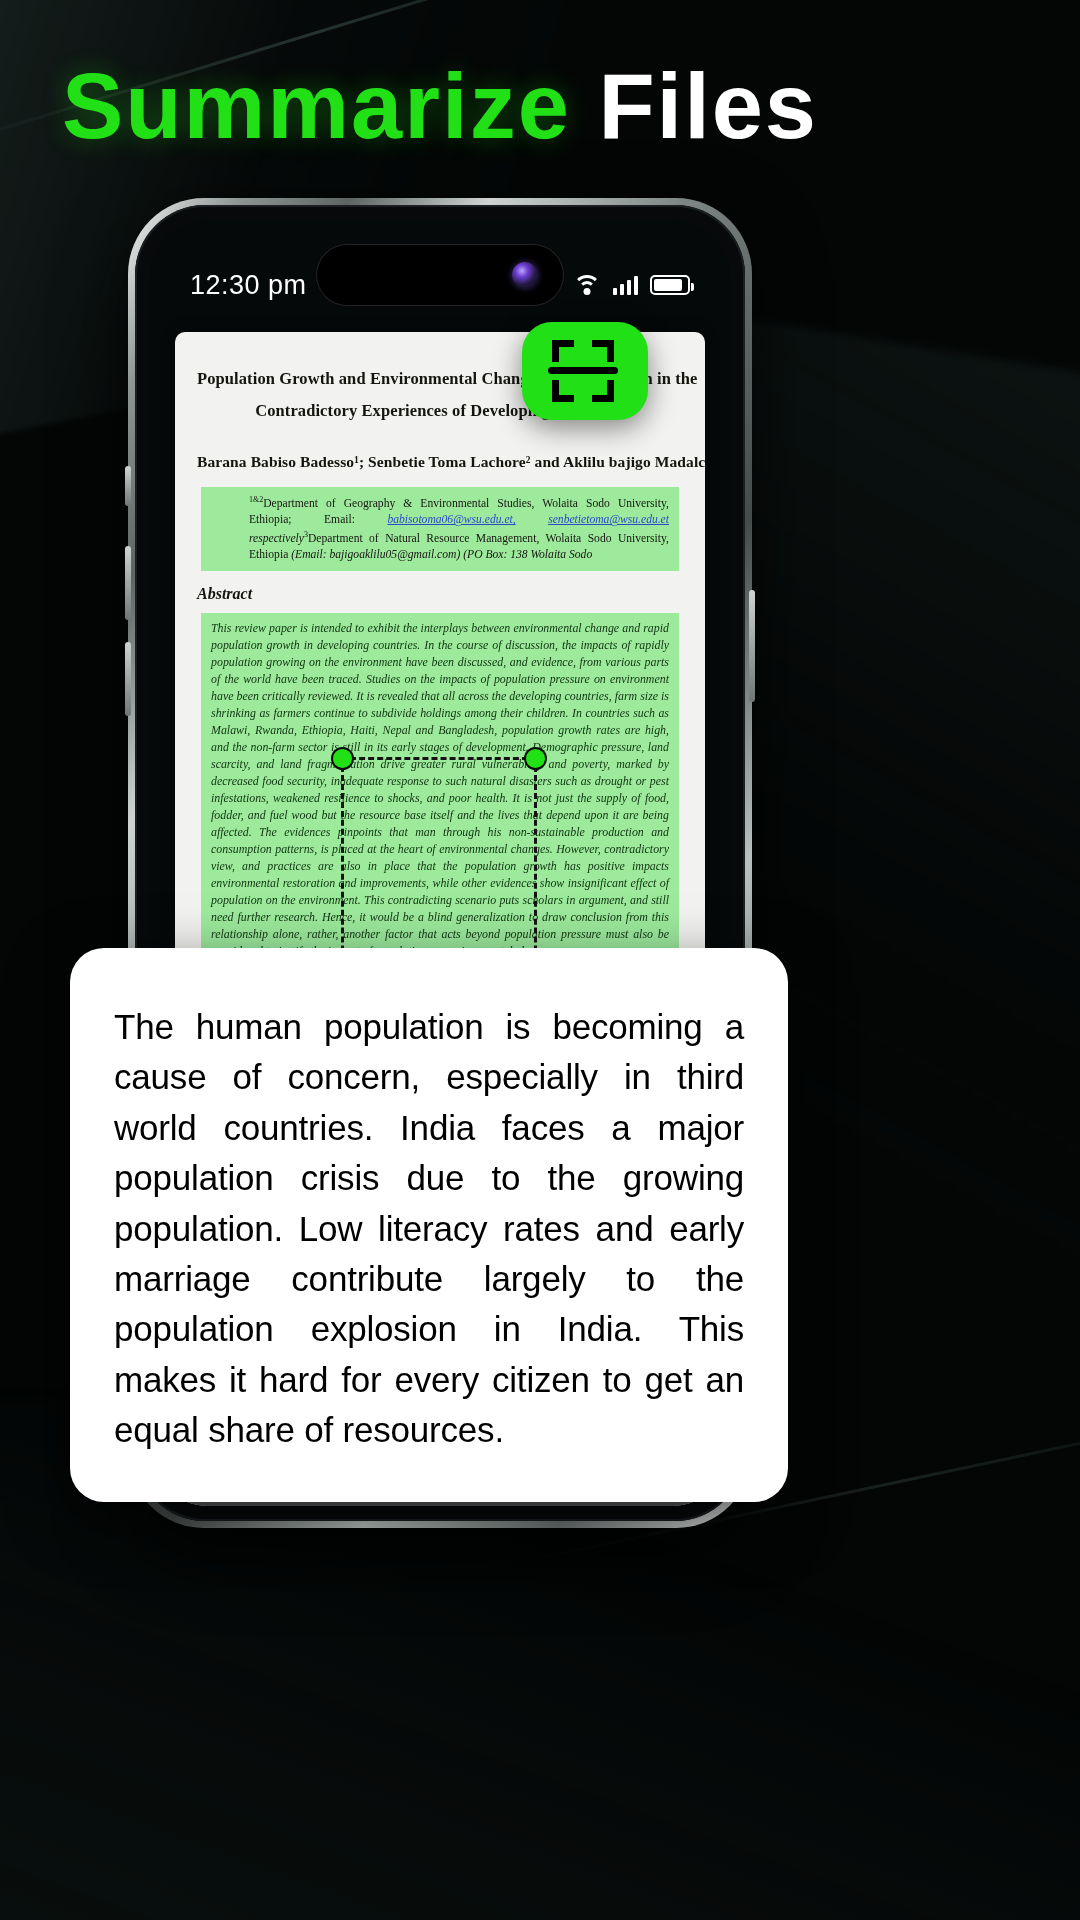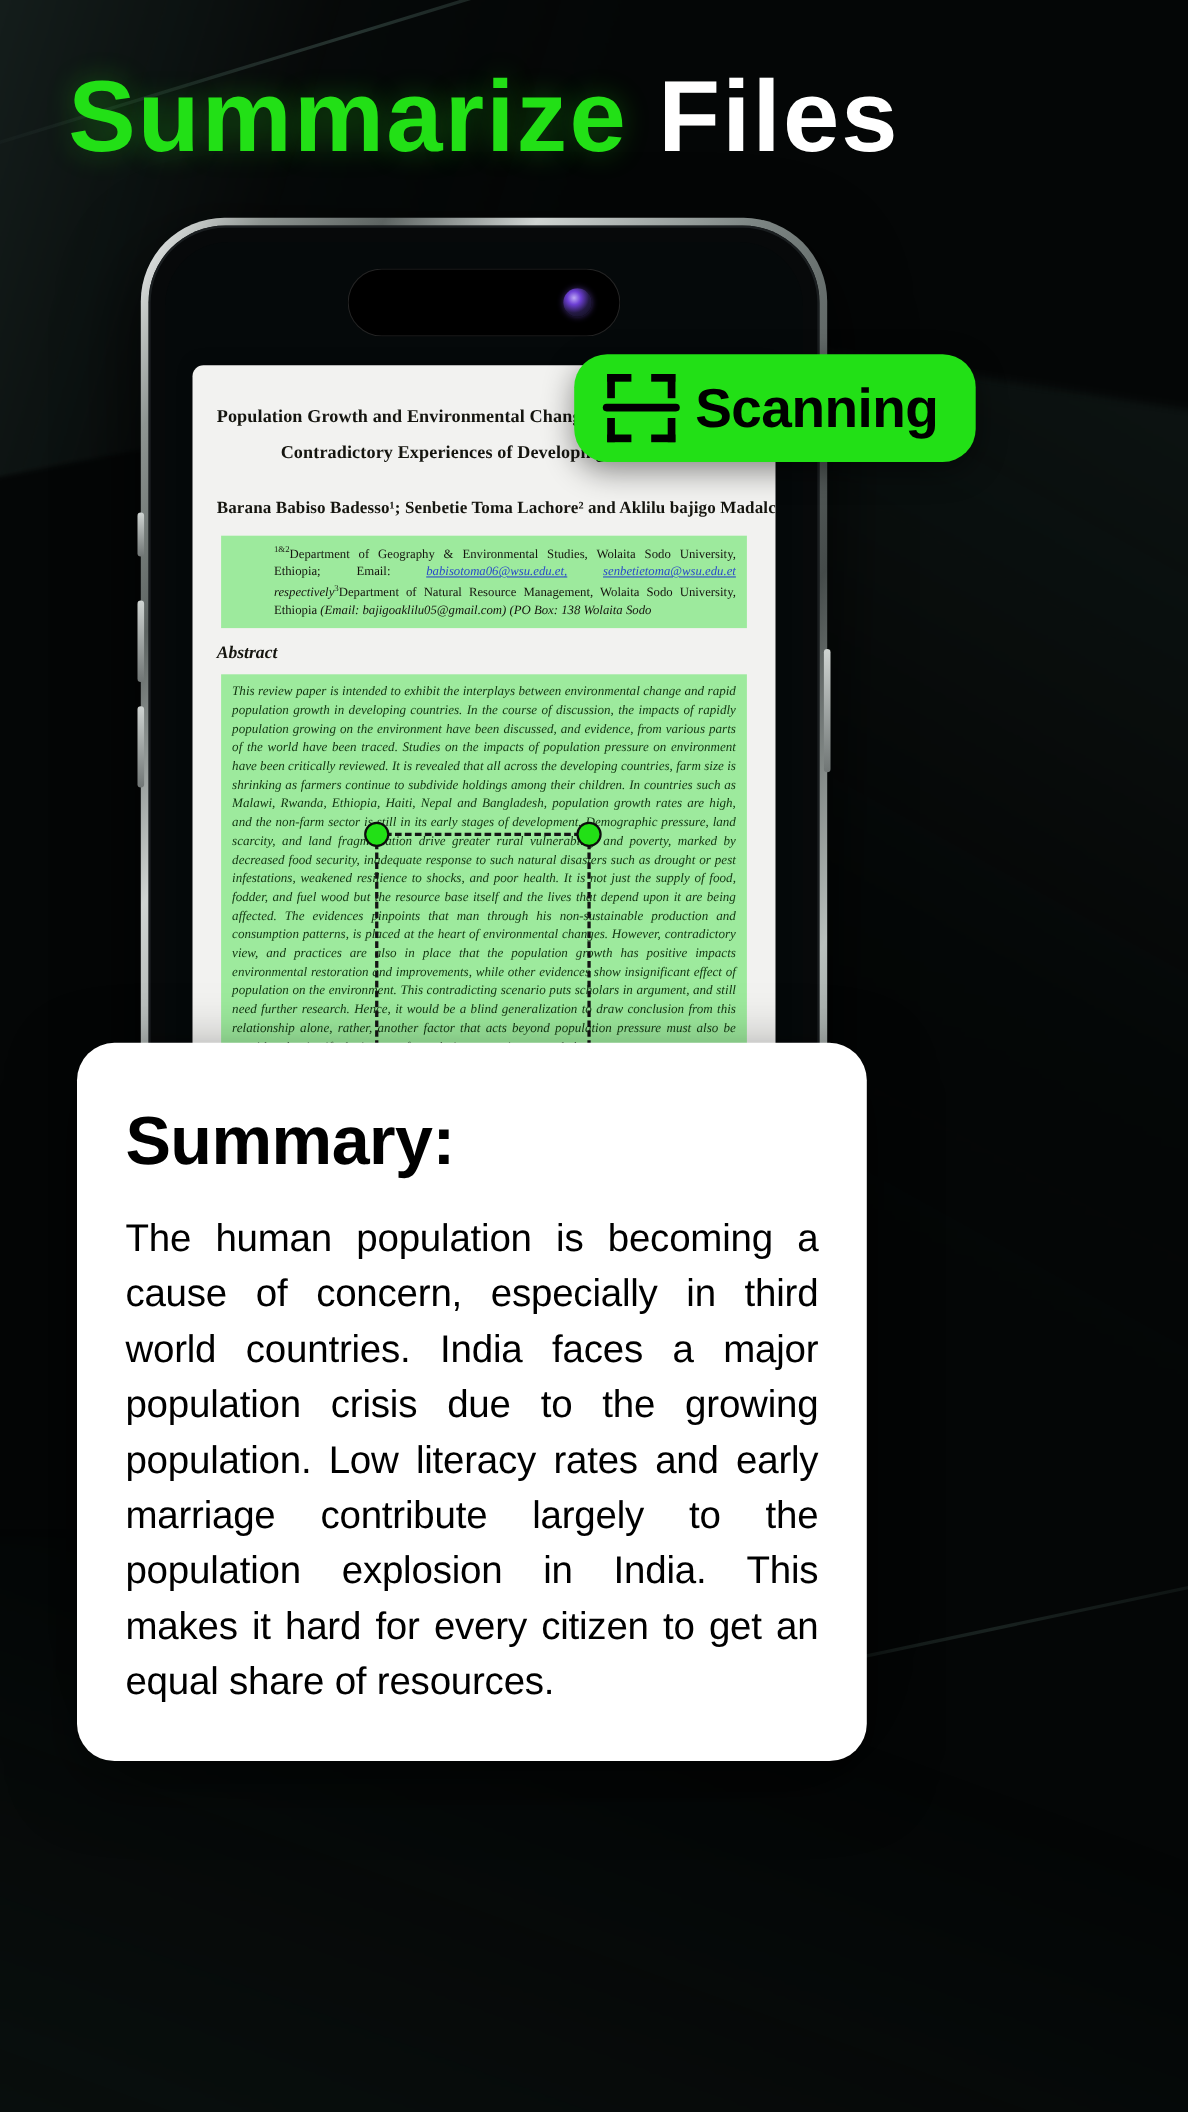--- a/index.html
+++ b/index.html
@@ -256,20 +256,39 @@
 <div id="phone-frame">
 
   <div class="side-btn" id="btn-silent"></div>
   <div class="side-btn" id="btn-volup"></div>
   <div class="side-btn" id="btn-voldn"></div>
   <div class="side-btn" id="btn-power"></div>
 
   <div id="phone-bezel">
     <div id="phone-screen">
 
+      <div id="status-bar">
+        <div id="status-time">12:30 pm</div>
+        <div id="status-icons">
+          <span class="wifi-icon">
+              <i></i>
+              <i></i>
+              <i></i>
+            </span>
+          <span class="signal-icon">
+              <b></b>
+              <b></b>
+              <b></b>
+              <b></b>
+            </span>
+          <span class="battery-icon">
+              <u></u>
+            </span>
+        </div>
+      </div>
 
       <div id="dynamic-island">
         <div id="front-camera"></div>
       </div>
 
       <div id="doc-page">
         <div id="doc-inner">
           <div class="doc-title-1">Population Growth and Environmental Changes: Contradiction in the</div>
           <div class="doc-title-2">Contradictory Experiences of Developing Countries</div>
           <div class="doc-authors">Barana Babiso Badesso¹; Senbetie Toma Lachore² and Aklilu bajigo Madalcho³</div>
@@ -309,19 +328,17 @@
 </div>
 
 <div id="scanning-badge">
   <span id="scan-icon">
     <span class="c tl"></span>
       <span class="c tr"></span>
     <span class="c bl"></span>
       <span class="c br"></span>
     <span class="line"></span>
   </span>
-  <span id="scanning-label">Scanning</span>
 </div>
 
 <div id="summary-card">
-  <div id="summary-title">Summary:</div>
   <div id="summary-body">The human population is becoming a cause of concern, especially in third world countries. India faces a major population crisis due to the growing population. Low literacy rates and early marriage contribute largely to the population explosion in India. This makes it hard for every citizen to get an equal share of resources.</div>
 </div>
 
 </body></html>

